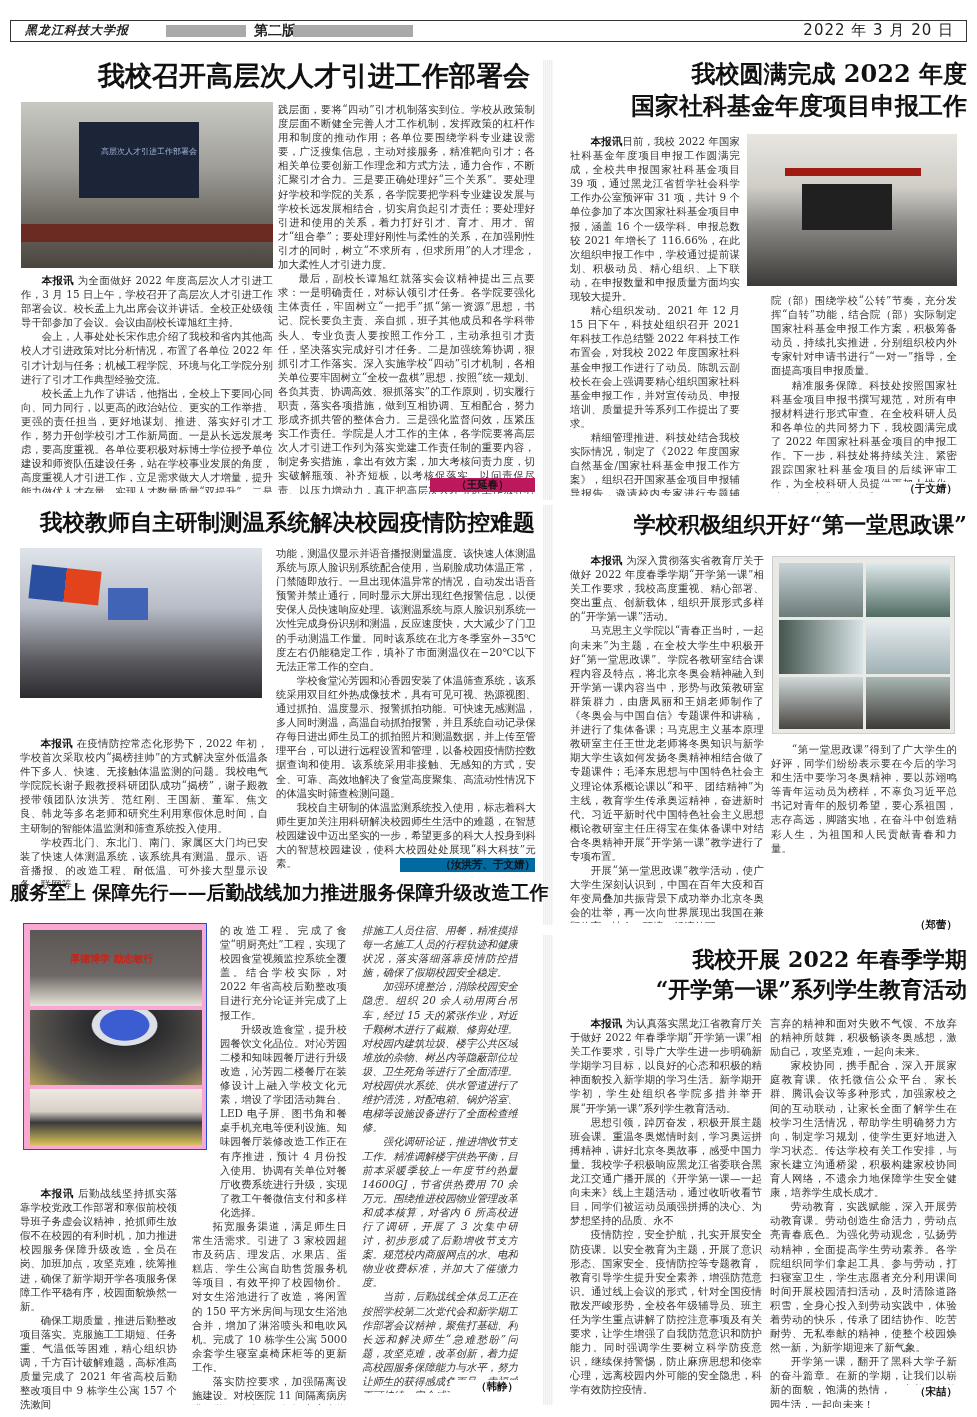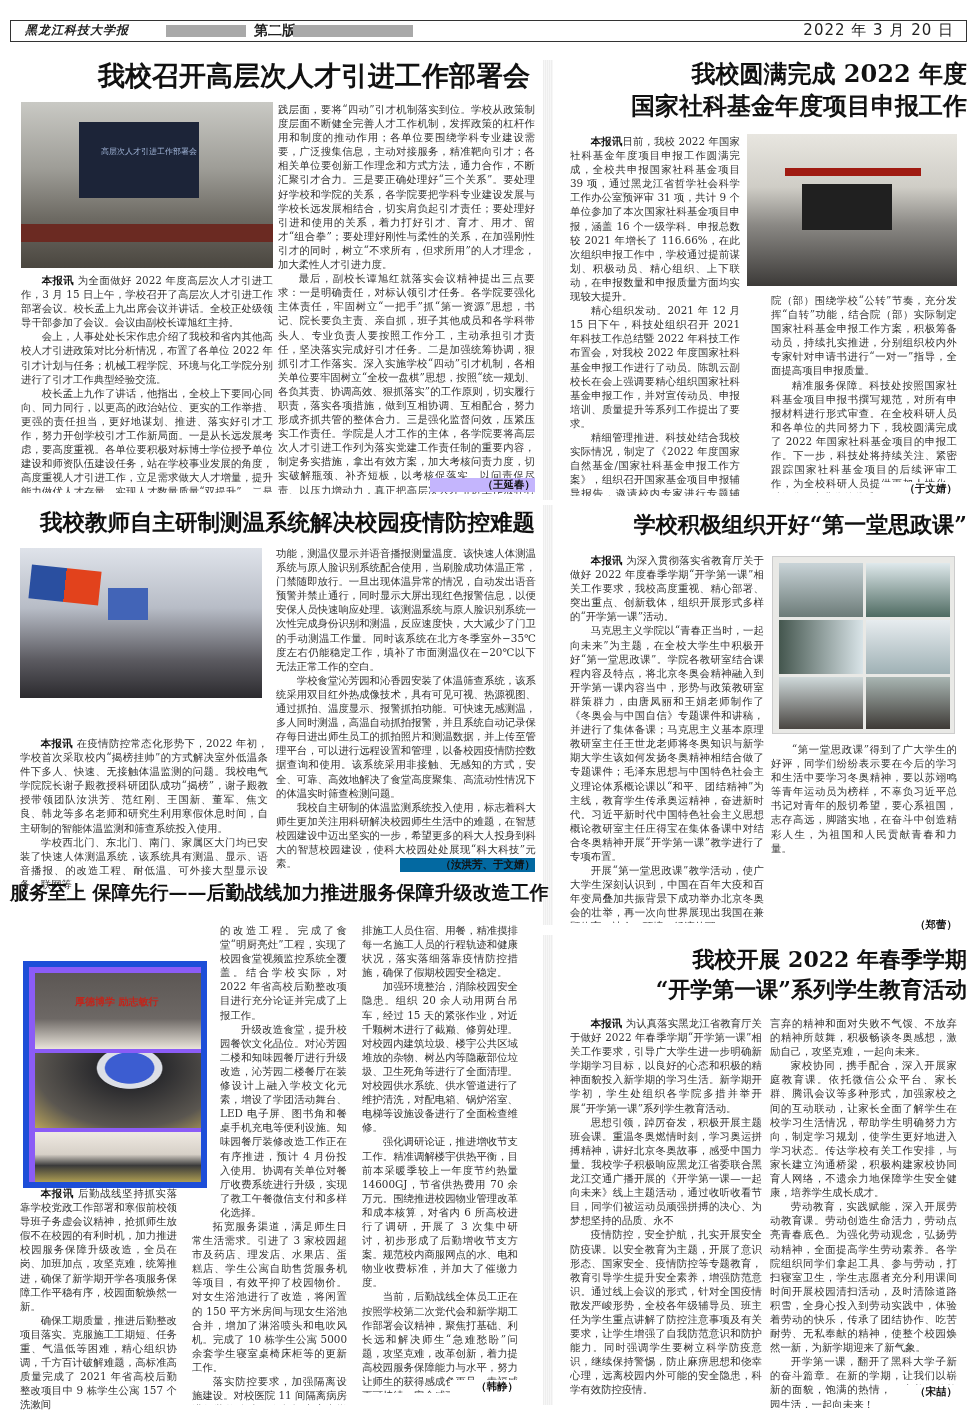--- a/index.html
+++ b/index.html
@@ -28,21 +28,21 @@
   .ph-meeting1 .screen span { position:absolute; left:22px; top:24px; color:#9fb3d6; font-size:8px; }
   .ph-meeting1 .table { position:absolute; left:0; top:122px; width:100%; height:18px; background:#6b2a22; }
   .ph-meeting2 { background: linear-gradient(180deg,#e8e6e0 0%,#cfcdc6 35%,#8a8884 60%,#3c3a38 100%); }
   .ph-meeting2 .banner { position:absolute; left:38px; top:34px; width:136px; height:8px; background:#a01b12; }
   .ph-meeting2 .screen { position:absolute; left:55px; top:50px; width:90px; height:46px; background:#202020; }
   .ph-canteen { background: linear-gradient(180deg,#dfe3ea 0%,#b7bcc6 40%,#5b5a60 75%,#2b2a2e 100%); }
   .ph-canteen .tv1 { position:absolute; left:10px; top:20px; width:70px; height:34px; background:linear-gradient(90deg,#2a4fa0 0 50%,#e2421c 50% 100%); transform:rotate(6deg); }
   .ph-canteen .tv2 { position:absolute; left:88px; top:40px; width:40px; height:32px; background:#4264b7; }
   .ph-class { background:#e9e9e6; border:1px solid #ccc; }
   .ph-class .cell { position:absolute; width:76px; height:51px; }
-  .ph-logistics { background:#8b5cf6; border:6px solid #1d4ed8;margin-top:38px; }
+  .ph-logistics { background:#f9a8d4; border:1px solid #1d4ed8; }
   .ph-logistics .cell { position:absolute; left:6px; width:172px; }
 
   [data-name] { }
 </style>
 </head>
 <body>
 
 <div class="masthead" data-name="masthead">
   <span class="mast-name" data-name="paper-name">黑龙江科技大学报</span>
   <span class="mast-bar l" data-name="masthead-bar-left"></span>
@@ -66,21 +66,21 @@
   </div>
   <div class="col" data-name="article-body-left" style="left:21px;top:273px;width:252px;height:220px;">
     <p><span class="lead" data-name="lead-label">本报讯</span> <span data-name="paragraph">为全面做好 2022 年度高层次人才引进工作，3 月 15 日上午，学校召开了高层次人才引进工作部署会议。校长孟上九出席会议并讲话。全校正处级领导干部参加了会议。会议由副校长谭旭红主持。</span></p>
     <p data-name="paragraph">会上，人事处处长宋作忠介绍了我校和省内其他高校人才引进政策对比分析情况，布置了各单位 2022 年引才计划与任务；机械工程学院、环境与化工学院分别进行了引才工作典型经验交流。</p>
     <p data-name="paragraph">校长孟上九作了讲话，他指出，全校上下要同心同向、同力同行，以更高的政治站位、更实的工作举措、更强的责任担当，更好地谋划、推进、落实好引才工作，努力开创学校引才工作新局面。一是从长远发展考虑，要高度重视。各单位要积极对标博士学位授予单位建设和师资队伍建设任务，站在学校事业发展的角度，高度重视人才引进工作，立足需求做大人才增量，提升能力做优人才存量，实现人才数量质量“双提升”。二是从实</p>
   </div>
   <div class="col" data-name="article-body-right" style="left:278px;top:102px;width:257px;height:392px;">
     <p style="text-indent:0" data-name="paragraph">践层面，要将“四动”引才机制落实到位。学校从政策制度层面不断健全完善人才工作机制，发挥政策的杠杆作用和制度的推动作用；各单位要围绕学科专业建设需要，广泛搜集信息，主动对接服务，精准靶向引才；各相关单位要创新工作理念和方式方法，通力合作，不断汇聚引才合力。三是要正确处理好“三个关系”。要处理好学校和学院的关系，各学院要把学科专业建设发展与学校长远发展相结合，切实肩负起引才责任；要处理好引进和使用的关系，着力打好引才、育才、用才、留才“组合拳”；要处理好刚性与柔性的关系，在加强刚性引才的同时，树立“不求所有，但求所用”的人才理念，加大柔性人才引进力度。</p>
     <p data-name="paragraph">最后，副校长谭旭红就落实会议精神提出三点要求：一是明确责任，对标认领引才任务。各学院要强化主体责任，牢固树立“一把手”抓“第一资源”思想，书记、院长要负主责、亲自抓，班子其他成员和各学科带头人、专业负责人要按照工作分工，主动承担引才责任，坚决落实完成好引才任务。二是加强统筹协调，狠抓引才工作落实。深入实施学校“四动”引才机制，各相关单位要牢固树立“全校一盘棋”思想，按照“统一规划、各负其责、协调高效、狠抓落实”的工作原则，切实履行职责，落实各项措施，做到互相协调、互相配合，努力形成齐抓共管的整体合力。三是强化监督问效，压紧压实工作责任。学院是人才工作的主体，各学院要将高层次人才引进工作列为落实党建工作责任制的重要内容，制定务实措施，拿出有效方案，加大考核问责力度，切实破解瓶颈、补齐短板，以考核促落实、以问责促尽责、以压力增动力，真正把高层次人才引进工作放在心里、抓在手上、落实在行动上。</p>
   </div>
-  <div class="byline" data-name="byline" style="position:absolute;left:430px;top:478px;width:105px;font-size:10.5px;background:#c4b5fd;">（王延春）</div>
+  <div class="byline" data-name="byline" style="position:absolute;left:430px;top:478px;width:105px;font-size:10.5px;background:#be185d;text-align:center;">（王延春）</div>
 </section>
 
 <section data-name="article-social-science-fund">
   <div class="headline" data-name="headline-line1" style="left:560px;top:58px;width:407px;font-size:24px;">我校圆满完成 2022 年度</div>
   <div class="headline" data-name="headline-line2" style="left:560px;top:90px;width:407px;font-size:24px;">国家社科基金年度项目申报工作</div>
   <div class="photo ph-meeting2" data-name="photo-fund-meeting" style="left:747px;top:134px;width:210px;height:152px;">
     <div class="banner" data-name="meeting-banner"></div>
     <div class="screen" data-name="projection-screen"></div>
   </div>
   <div class="col" data-name="article-body-left" style="left:570px;top:134px;width:170px;height:362px;">
@@ -146,21 +146,21 @@
   <div class="col" data-name="article-body-col1" style="left:20px;top:1186px;width:157px;height:225px;">
     <p><span class="lead" data-name="lead-label">本报讯</span> <span data-name="paragraph">后勤战线坚持抓实落靠学校党政工作部署和寒假前校领导班子务虚会议精神，抢抓师生放假不在校园的有利时机，加力推进校园服务保障升级改造，全员在岗、加班加点，攻坚克难，统筹推进，确保了新学期开学各项服务保障工作平稳有序，校园面貌焕然一新。</span></p>
     <p data-name="paragraph">确保工期质量，推进后勤整改项目落实。克服施工工期短、任务重、气温低等困难，精心组织协调，千方百计破解难题，高标准高质量完成了 2021 年省高校后勤整改项目中 9 栋学生公寓 157 个洗漱间</p>
   </div>
   <div class="col" data-name="article-body-col2" style="left:192px;top:923px;width:155px;height:482px;">
     <p style="text-indent:0;padding-left:28px" data-name="paragraph">的改造工程。完成了食堂“明厨亮灶”工程，实现了校园食堂视频监控系统全覆盖。结合学校实际，对 2022 年省高校后勤整改项目进行充分论证并完成了上报工作。</p>
     <p style="padding-left:28px;text-indent:2em" data-name="paragraph">升级改造食堂，提升校园餐饮文化品位。对沁芳园二楼和知味园餐厅进行升级改造，沁芳园二楼餐厅在装修设计上融入学校文化元素，增设了学团活动舞台、LED 电子屏、图书角和餐桌手机充电等便利设施。知味园餐厅装修改造工作正在有序推进，预计 4 月份投入使用。协调有关单位对餐厅收费系统进行升级，实现了教工午餐微信支付和多样化选择。</p>
     <p data-name="paragraph">拓宽服务渠道，满足师生日常生活需求。引进了 3 家校园超市及药店、理发店、水果店、蛋糕店、学生公寓自助售货服务机等项目，有效平抑了校园物价。对女生浴池进行了改造，将闲置的 150 平方米房间与现女生浴池合并，增加了淋浴喷头和电吹风机。完成了 10 栋学生公寓 5000 余套学生寝室桌椅床柜等的更新工作。</p>
     <p data-name="paragraph">落实防控要求，加强隔离设施建设。对校医院 11 间隔离病房进行装修改造，在每间病房内增设了独立卫生间，隔离区设置了三区两通道。加强住校施工的八支工程队 500 余名施工人员的管理，统筹安</p>
   </div>
-  <div class="col" data-name="article-body-col3" style="left:362px;top:923px;width:156px;height:470px;">
+  <div class="col" data-name="article-body-col3" style="left:362px;top:923px;width:156px;height:470px;font-style:italic;">
     <p style="text-indent:0" data-name="paragraph">排施工人员住宿、用餐，精准摸排每一名施工人员的行程轨迹和健康状况，落实落细落靠疫情防控措施，确保了假期校园安全稳定。</p>
     <p data-name="paragraph">加强环境整治，消除校园安全隐患。组织 20 余人动用两台吊车，经过 15 天的紧张作业，对近千颗树木进行了截巅、修剪处理。对校园内建筑垃圾、楼宇公共区域堆放的杂物、树丛内等隐蔽部位垃圾、卫生死角等进行了全面清理。对校园供水系统、供水管道进行了维护清洗，对配电箱、锅炉浴室、电梯等设施设备进行了全面检查维修。</p>
     <p data-name="paragraph">强化调研论证，推进增收节支工作。精准调解楼宇供热平衡，目前本采暖季较上一年度节约热量 14600GJ，节省供热费用 70 余万元。围绕推进校园物业管理改革和成本核算，对省内 6 所高校进行了调研，开展了 3 次集中研讨，初步形成了后勤增收节支方案。规范校内商服网点的水、电和物业收费标准，并加大了催缴力度。</p>
     <p data-name="paragraph">当前，后勤战线全体员工正在按照学校第二次党代会和新学期工作部署会议精神，聚焦打基础、利长远和解决师生“急难愁盼”问题，攻坚克难，改革创新，着力提高校园服务保障能力与水平，努力让师生的获得感成色更足、幸福感更可持续、安全感更有保障，以实际行动为学校建设矿业特色鲜明的高水平应用型大学贡献力量。</p>
   </div>
   <div class="byline" data-name="byline" style="position:absolute;left:450px;top:1380px;width:68px;font-size:10.5px;background:#fff;">（韩静）</div>
 </section>
 
 <section data-name="article-first-lesson-activities">
   <div class="headline" data-name="headline-line1" style="left:560px;top:945px;width:407px;font-size:22px;">我校开展 2022 年春季学期</div>

